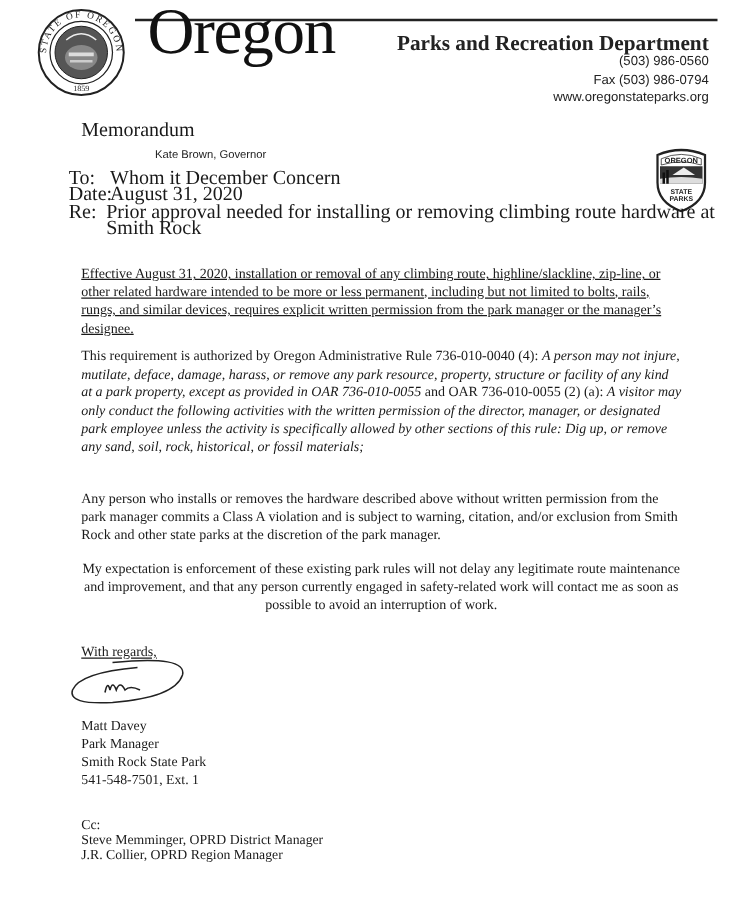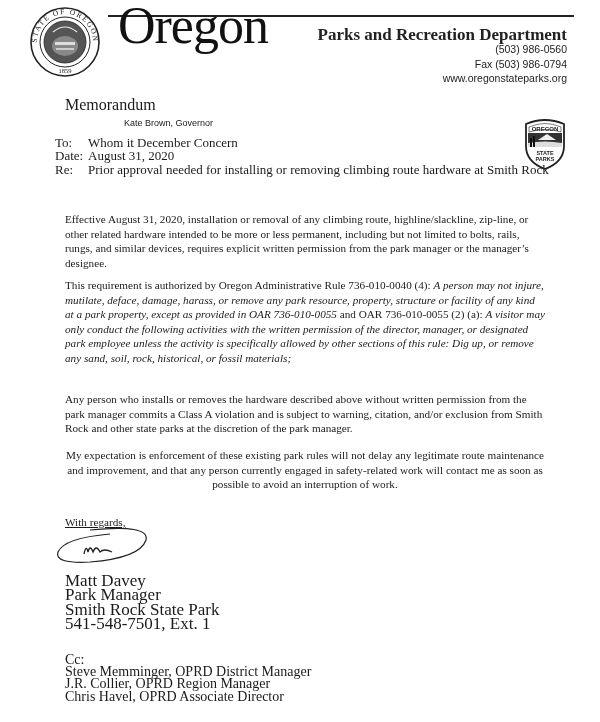--- a/index.html
+++ b/index.html
@@ -12,36 +12,36 @@
   #brand { left: 118px; top: 0px; font-size: 52px; line-height: 1; letter-spacing: -1px; color: #111; }
   #rule { left: 108px; top: 15px; width: 466px; height: 2px; background: #222; }
   #governor { left: 124px; top: 92px; font-size: 9px; color: #222; margin-top: 26px; }
   #memo-label { left: 65px; top: 96px; font-size: 16px; }
 
   #dept { right: 33px; top: 28px; text-align: right; line-height: 14.4px; font-size: 10.5px; color: #222; }
   #dept .dept-name { font-weight: bold; font-size: 17px; }
 
   #parks-logo { left: 523px; top: 118px; width: 44px; height: 52px; }
 
-  #header-fields { left: 55px; top: 136px; font-size: 13px; line-height: 13.3px; }
+  #header-fields { left: 55px; top: 136px; font-size: 16px; line-height: 13.3px; }
   .hrow { display: flex; }
   .hlabel { width: 33px; }
 
   .para { left: 65px; width: 480px; font-size: 11.2px; line-height: 14.5px; }
-  #p1 { top: 212px; }
+  #p1 { top: 212px; text-decoration: underline; }
   #p2 { top: 278px; }
   #p3 { top: 392px; }
   #p4 { top: 448px; text-align: center; }
   .para i { font-style: italic; }
 
   #closing { left: 65px; top: 516px; font-size: 11.2px; text-decoration: underline; text-align: center; }
   #signature { left: 50px; top: 526px; width: 110px; height: 40px; }
-  #sig-block { left: 65px; top: 574px; font-size: 17px; line-height: 14.3px; }
+  #sig-block { left: 65px; top: 574px; font-size: 11px; line-height: 14.3px; }
 
-  #cc-block { left: 65px; top: 654px; font-size: 14px; line-height: 12.2px; }
+  #cc-block { left: 65px; top: 654px; font-size: 11px; line-height: 12.2px; }
 </style>
 </head>
 <body>
 
 <svg id="seal" class="abs" viewBox="0 0 72 72">
   <circle cx="36" cy="36" r="34" fill="none" stroke="#222" stroke-width="1.6"></circle>
   <circle cx="36" cy="36" r="25" fill="none" stroke="#222" stroke-width="1"></circle>
   <circle cx="36" cy="36" r="21" fill="#555" stroke="#222" stroke-width="0.8"></circle>
   <ellipse cx="36" cy="40" rx="13" ry="10" fill="#888"></ellipse>
   <rect x="26" y="36" width="20" height="3" fill="#ddd"></rect>
@@ -111,14 +111,13 @@
   <div>Matt Davey</div>
   <div>Park Manager</div>
   <div>Smith Rock State Park</div>
   <div>541-548-7501, Ext. 1</div>
 </div>
 
 <div id="cc-block" class="abs serif">
   <div>Cc:</div>
   <div>Steve Memminger, OPRD District Manager</div>
   <div>J.R. Collier, OPRD Region Manager</div>
-  <div>Chris Havel, OPRD Associate Director</div>
 </div>
 
 </body></html>

